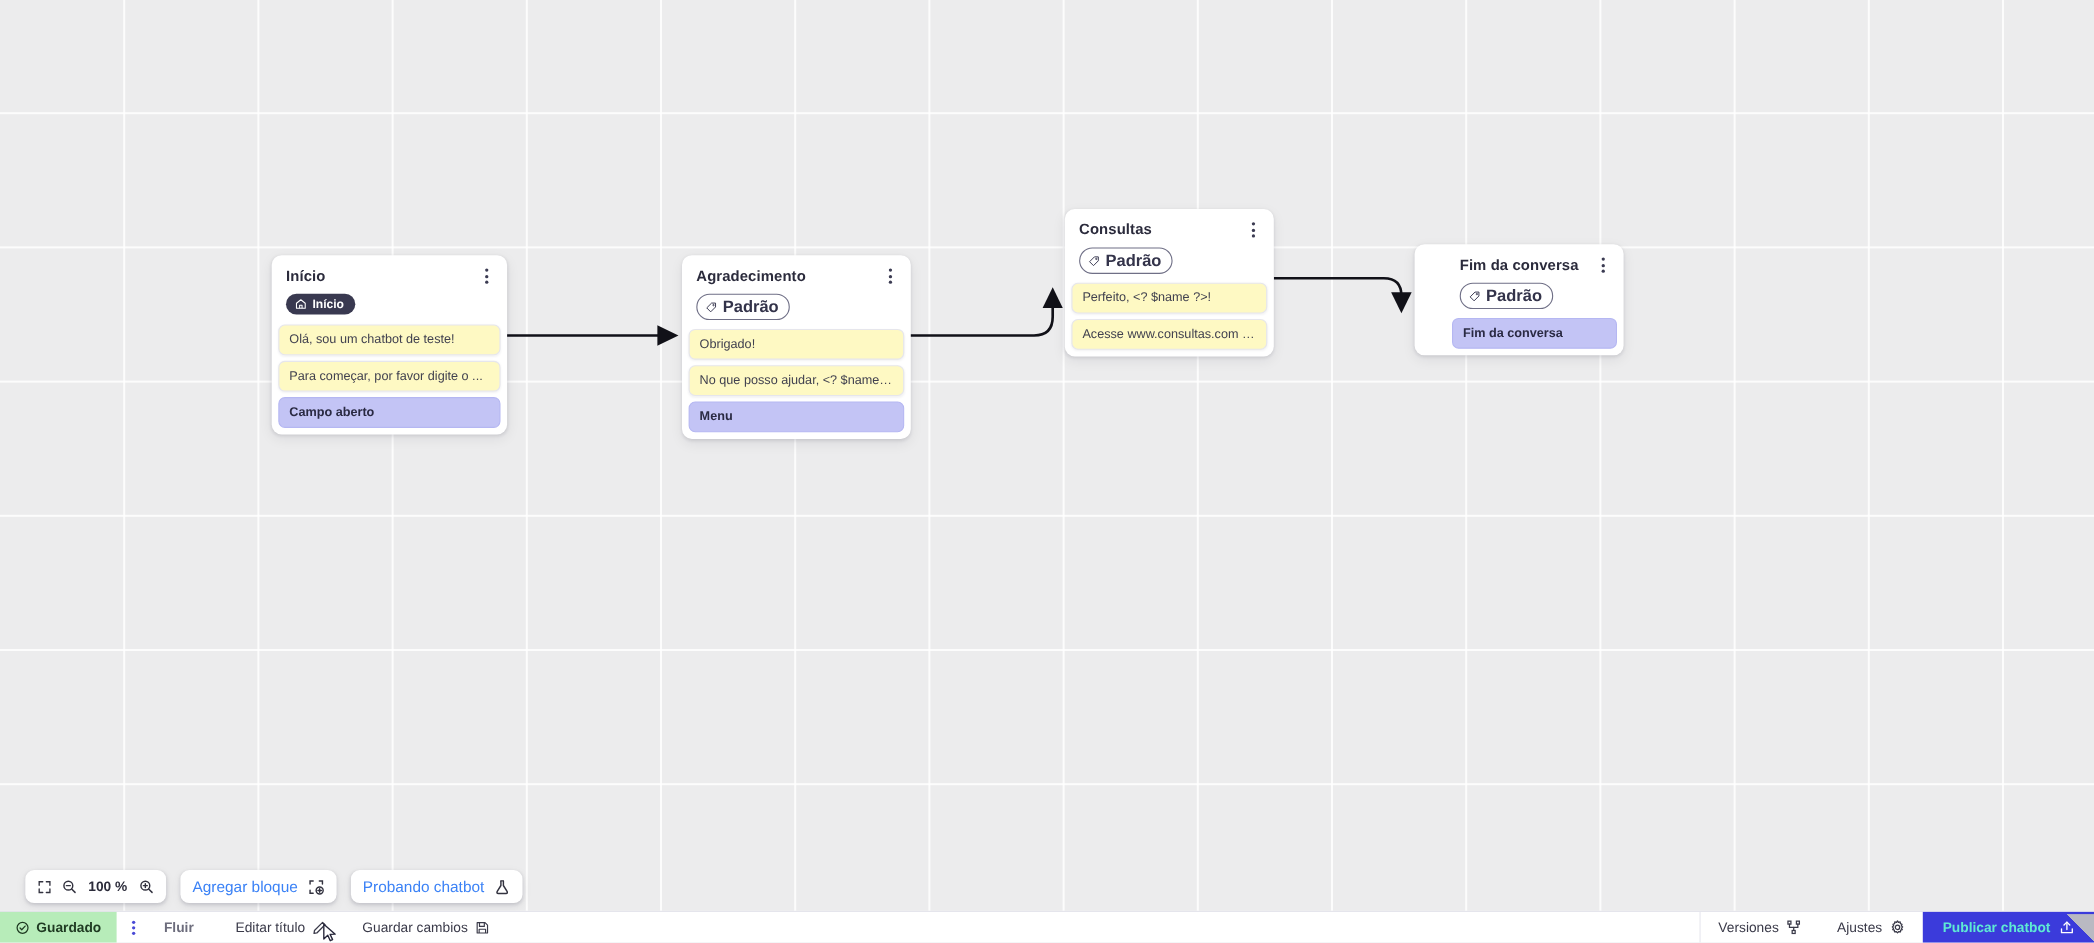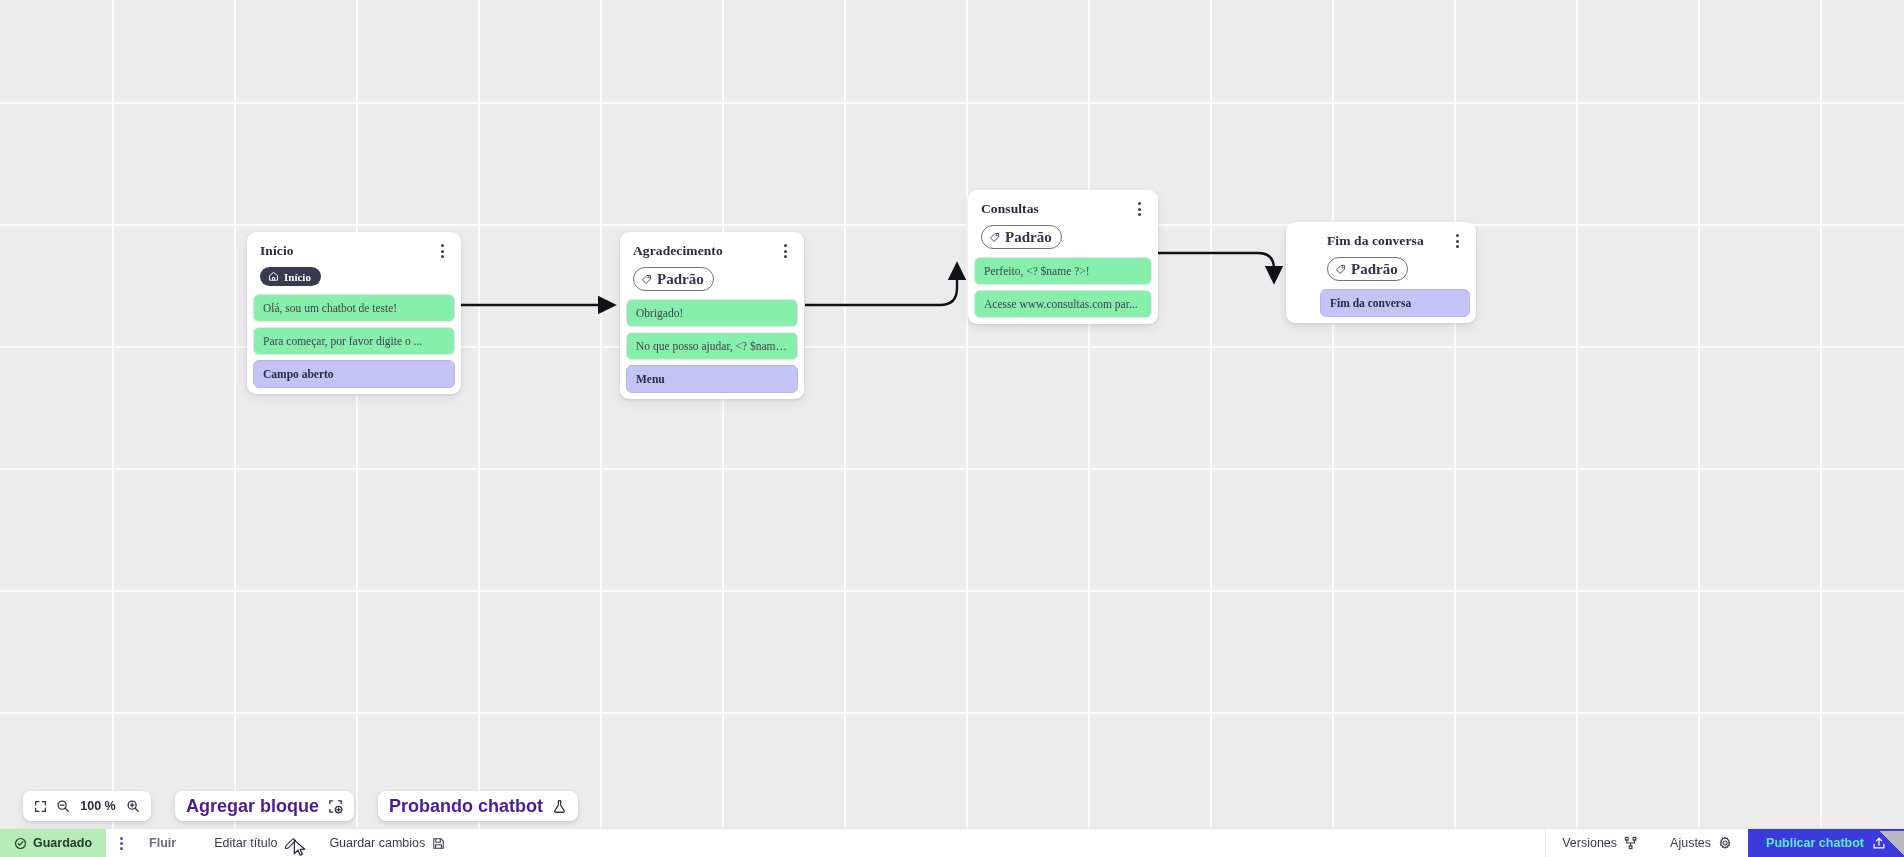--- a/index.html
+++ b/index.html
@@ -37,21 +37,20 @@
   }
 
   
   .node {
     position: absolute;
     background: #ffffff;
     border-radius: 9px;
     box-shadow: 0 1px 3px rgba(20,20,43,0.10), 0 4px 12px rgba(20,20,43,0.07);
     padding: 0 0 6px 0;
     user-select: none;
-    font-family: Liberation Serif, serif;
   }
   .node-head {
     display: flex;
     align-items: flex-start;
     justify-content: space-between;
     padding: 11px 11px 0 13px;
   }
   .node-title {
     font-size: 13.5px;
     font-weight: bold;
@@ -103,21 +102,21 @@
   }
   .badge-home svg, .badge-default svg { display: block; }
 
   .node-body {
     padding: 0 6px;
     display: flex;
     flex-direction: column;
     gap: 5px;
   }
   .msg {
-    background: #86efac;
+    background: #fef9c3;
     border: 1px solid #e6e6ec;
     border-radius: 6px;
     font-size: 11.5px;
     color: #41414f;
     padding: 6px 9px;
     line-height: 14px;
     white-space: nowrap;
     overflow: hidden;
     text-overflow: ellipsis;
     box-shadow: 0 1px 2px rgba(20,20,43,0.05);
@@ -130,37 +129,37 @@
     box-shadow: none;
   }
 
   
   .float-bar {
     position: absolute;
     left: 23px;
     bottom: 36px;
     display: flex;
     align-items: center;
-    gap: 24px;
+    gap: 13px;
     z-index: 20;
   }
   .pill {
     background: #ffffff;
     border-radius: 8px;
     box-shadow: 0 1px 3px rgba(20,20,43,0.13), 0 3px 10px rgba(20,20,43,0.07);
     height: 30px;
     display: flex;
     align-items: center;
     padding: 0 11px;
     gap: 9px;
     font-size: 12.5px;
     color: #32323f;
     cursor: pointer;
   }
-  .pill .lbl { font-size: 18px; color: #4c1d95; white-space: nowrap; font-weight: bold; }
+  .pill .lbl { font-size: 14px; color: #3b82f6; white-space: nowrap; }
   .zoom-val { font-size: 12.5px; color: #2b2b3a; font-weight: bold; min-width: 38px; text-align: center; }
   .ic { display: inline-flex; align-items: center; justify-content: center; cursor: pointer; }
 
   
   .statusbar {
     position: absolute;
     left: 0; bottom: 0;
     width: 1904px;
     height: 29px;
     background: #ffffff;
@@ -263,21 +262,21 @@
         <span>Início</span>
       </span>
     </div>
     <div class="node-body">
       <div class="msg">Olá, sou um chatbot de teste!</div>
       <div class="msg">Para começar, por favor digite o ...</div>
       <div class="msg highlight">Campo aberto</div>
     </div>
   </div>
 
-  <div class="node" style="left:620px; top:232px; width:184px;">
+  <div class="node" style="left:620px; top:232px; width:208px;">
     <div class="node-head">
       <div class="node-title">Agradecimento</div>
       <div class="kebab">
           <i></i>
           <i></i>
           <i></i>
         </div>
     </div>
     <div class="tag-row">
       <span class="badge-default">

